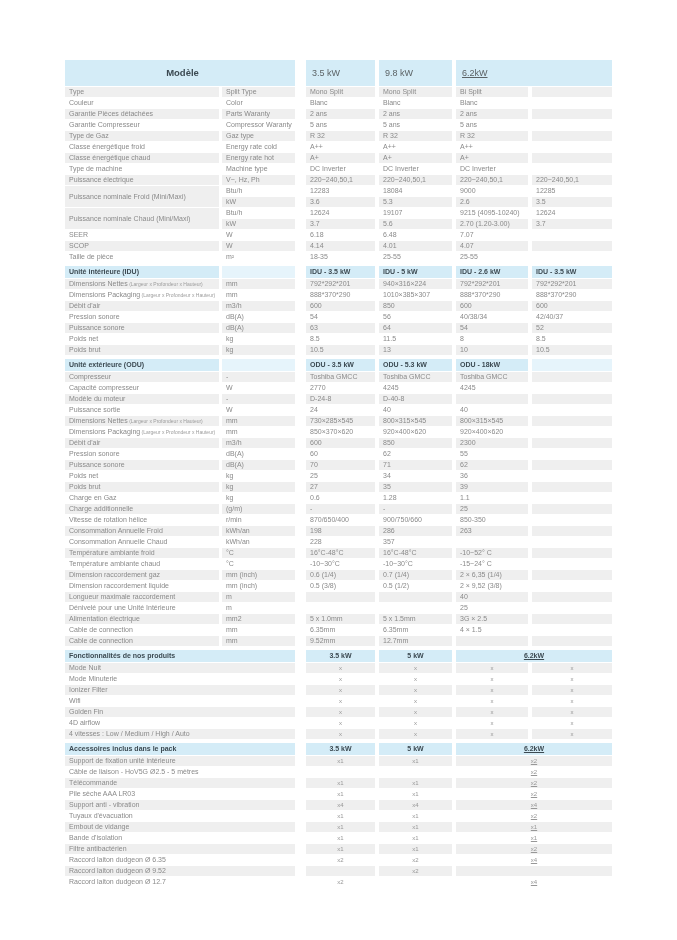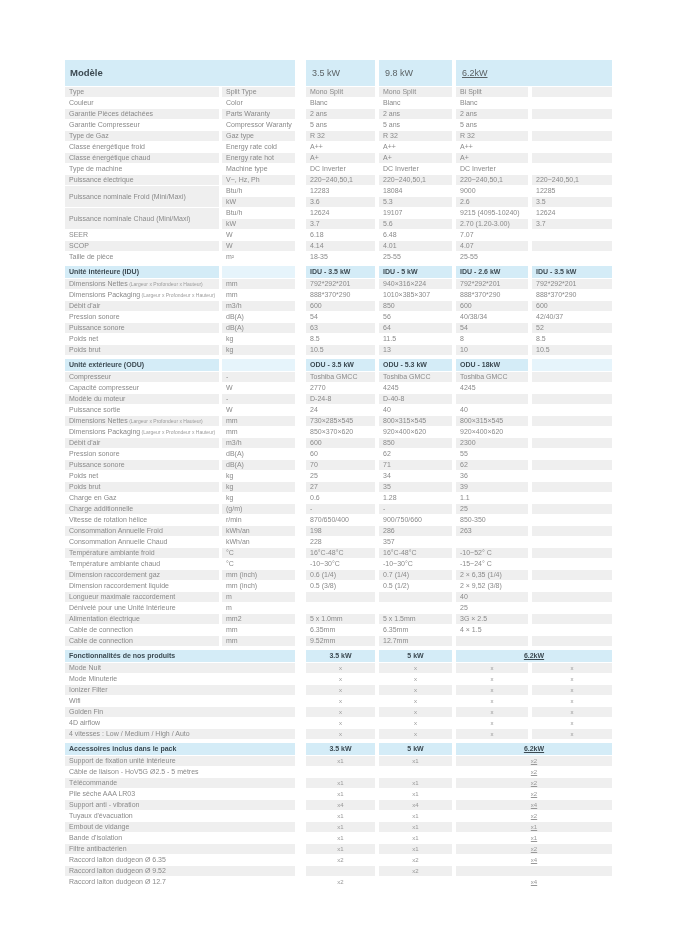--- a/index.html
+++ b/index.html
@@ -22,21 +22,21 @@
   .w-c1{width:69px;margin-right:4px;}
   .w-c2{width:73px;margin-right:4px;}
   .w-c3{width:72px;margin-right:4px;}
   .w-c4{width:80px;}
   .w-lblmerge{width:230px;margin-right:11px;}
   .w-c34{width:156px;text-decoration:underline;}
   
   .gray{background:#efefef;}
   
   .main-header .cell{height:26px;line-height:26px;background:#d4ecf7;}
-  .main-header .title{font-weight:bold;font-size:9.5px;color:#3c4a52;padding-left:5px;}
+  .main-header .title{font-weight:bold;font-size:9.5px;color:#3c4a52;padding-left:5px;text-align:center;}
   .main-header .kw{font-size:9px;color:#5c6366;padding-left:6px;}
   
   .sec-header .cell{height:12px;line-height:12px;background:#d4ecf7;font-weight:bold;font-size:7px;color:#3c4a52;}
   .sec-header .hlblue{background:#e6f4fb;}
   
   .grouprow{display:flex;margin-bottom:1px;}
   .grouprow .glabel{height:21px;line-height:21px;}
   .gcol .trow{margin-bottom:1px;}
   .gcol .trow:last-child{margin-bottom:0;}
   

